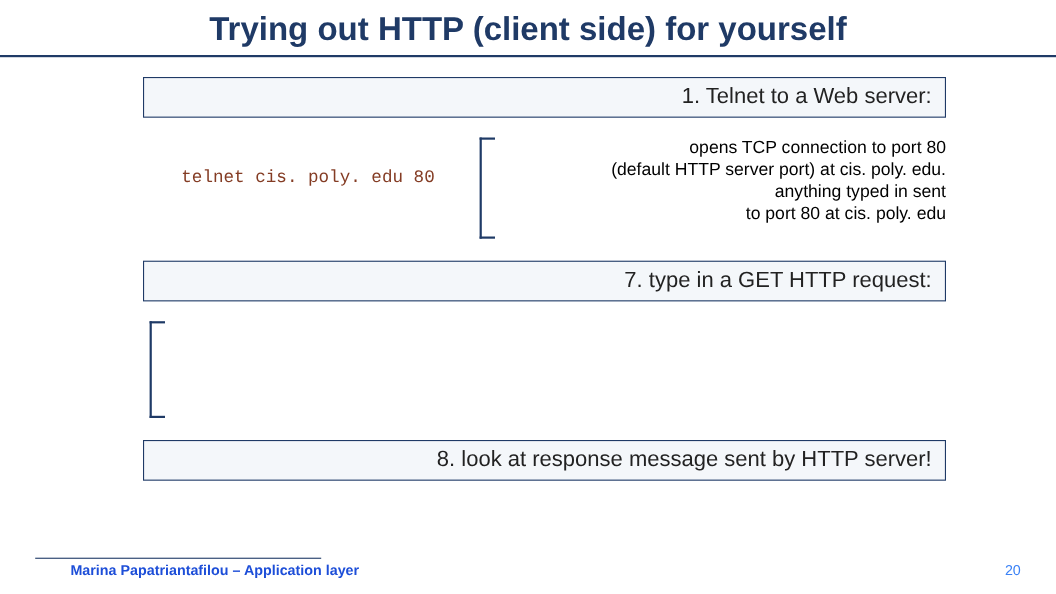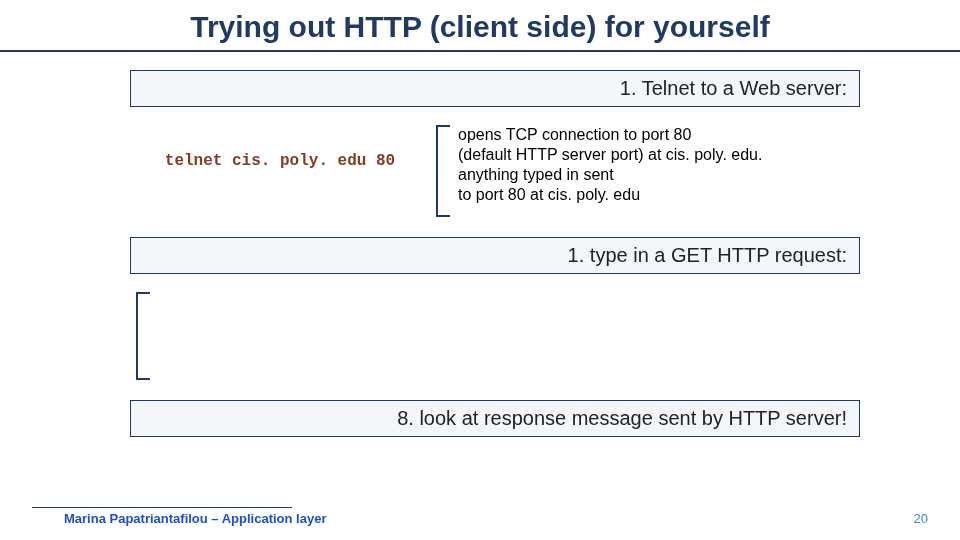--- a/index.html
+++ b/index.html
@@ -4,24 +4,24 @@
 <style>
   * { box-sizing: border-box; margin: 0; padding: 0; }
   html, body { width: 960px; height: 540px; font-family: "Segoe UI", Arial, sans-serif; background: #fff; color: #000; }
   .slide { position: relative; width: 960px; height: 540px; }
   .title { font-size: 30px; font-weight: 700; color: #1f3a66; text-align: center; padding: 10px 0 6px; }
   .title-underline { border-bottom: 2px solid #1f3a66; width: 100%; height: 0; }
   .body { padding: 18px 100px 0 130px; }
   .step-box { border: 1px solid #1f3a66; background: #f4f7fa; padding: 6px 12px; font-size: 20px; color: #222; margin-bottom: 18px; text-align: right; }
   .row { display: flex; align-items: flex-start; margin-bottom: 20px; }
   .code-col { width: 300px; text-align: center; }
-  .code { font-family: "Courier New", monospace; font-weight: 700; color: #843c24; font-size: 16px; line-height: 1.35; white-space: pre; display: inline-block; text-align: center; }
+  .code { font-family: "Courier New", monospace; font-weight: 400; color: #843c24; font-size: 16px; line-height: 1.35; white-space: pre; display: inline-block; text-align: center; }
   .bracket-col { width: 20px; display: flex; align-items: stretch; }
   .bracket { border-left: 2px solid #1f3a66; border-top: 2px solid #1f3a66; border-bottom: 2px solid #1f3a66; width: 14px; margin-left: 6px; }
-  .desc-col { flex: 1; padding-left: 8px; font-family: Arial, sans-serif; font-size: 16px; line-height: 1.25; text-align: left; }
+  .desc-col { flex: 1; padding-left: 8px; font-family: Arial, sans-serif; font-size: 16px; line-height: 1.25; text-align: right; }
   .row1 .code-col { padding-top: 26px; }
   .row1 .bracket { height: 92px; }
   .row2 .code-col { padding-top: 18px; padding-left: 40px; }
   .row2 .bracket { height: 88px; }
   .footer { position: absolute; bottom: 14px; left: 32px; right: 32px; display: flex; justify-content: space-between; align-items: flex-end; font-size: 13px; }
   .footer-left { color: #1d4ed8; font-weight: 700; padding-left: 32px; }
   .footer-underline { position: absolute; left: 32px; bottom: 32px; width: 260px; border-top: 1px solid #1f3a66; }
   .page-num { color: #3b82f6; }
 </style>
 </head>
@@ -38,21 +38,21 @@
     <div class="row row1">
       <div class="code-col">
         <span class="code">telnet cis. poly. edu 80</span>
       </div>
       <div class="bracket-col">
         <div class="bracket"></div>
       </div>
       <div class="desc-col">opens TCP connection to port 80<br>(default HTTP server port) at cis. poly. edu.<br>anything typed in sent<br>to port 80 at cis. poly. edu</div>
     </div>
 
-    <div class="step-box">1. type in a GET HTTP request:</div>
+    <div class="step-box">7. type in a GET HTTP request:</div>
 
     <div class="row row2">
       <div class="bracket-col">
         <div class="bracket"></div>
       </div>
     </div>
 
     <div class="step-box">8. look at response message sent by HTTP server!</div>
 
   </div>

